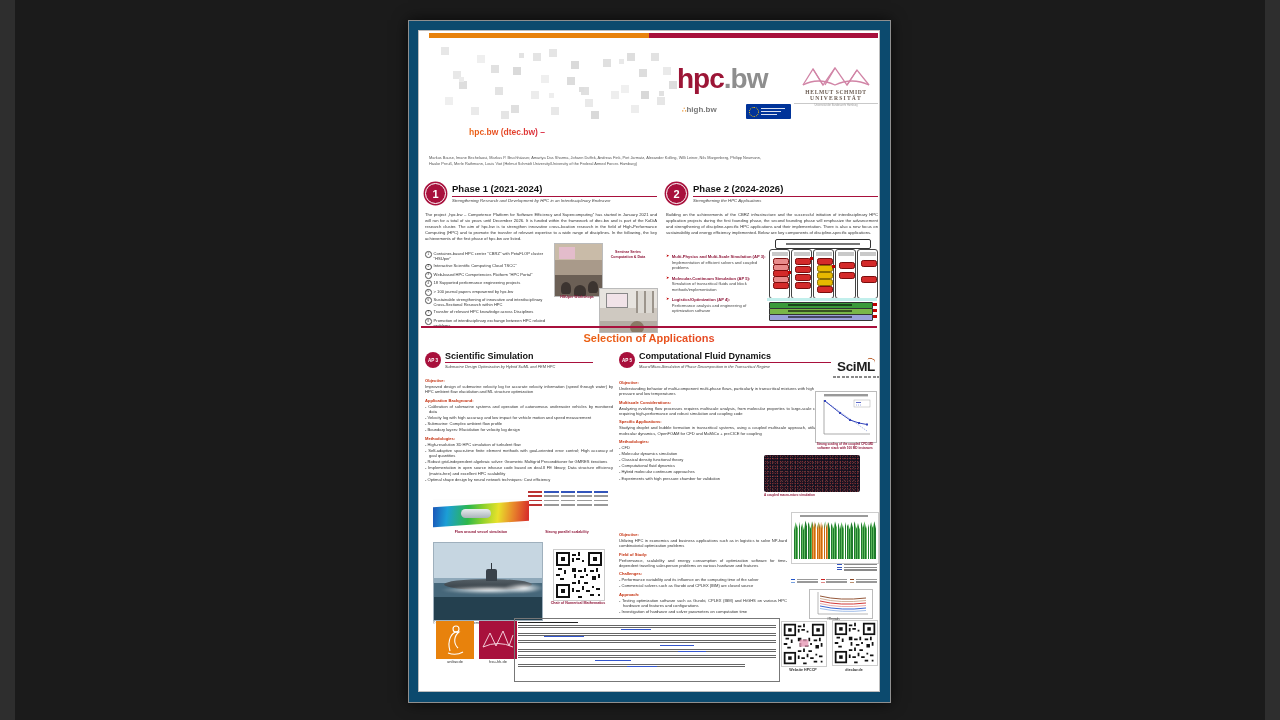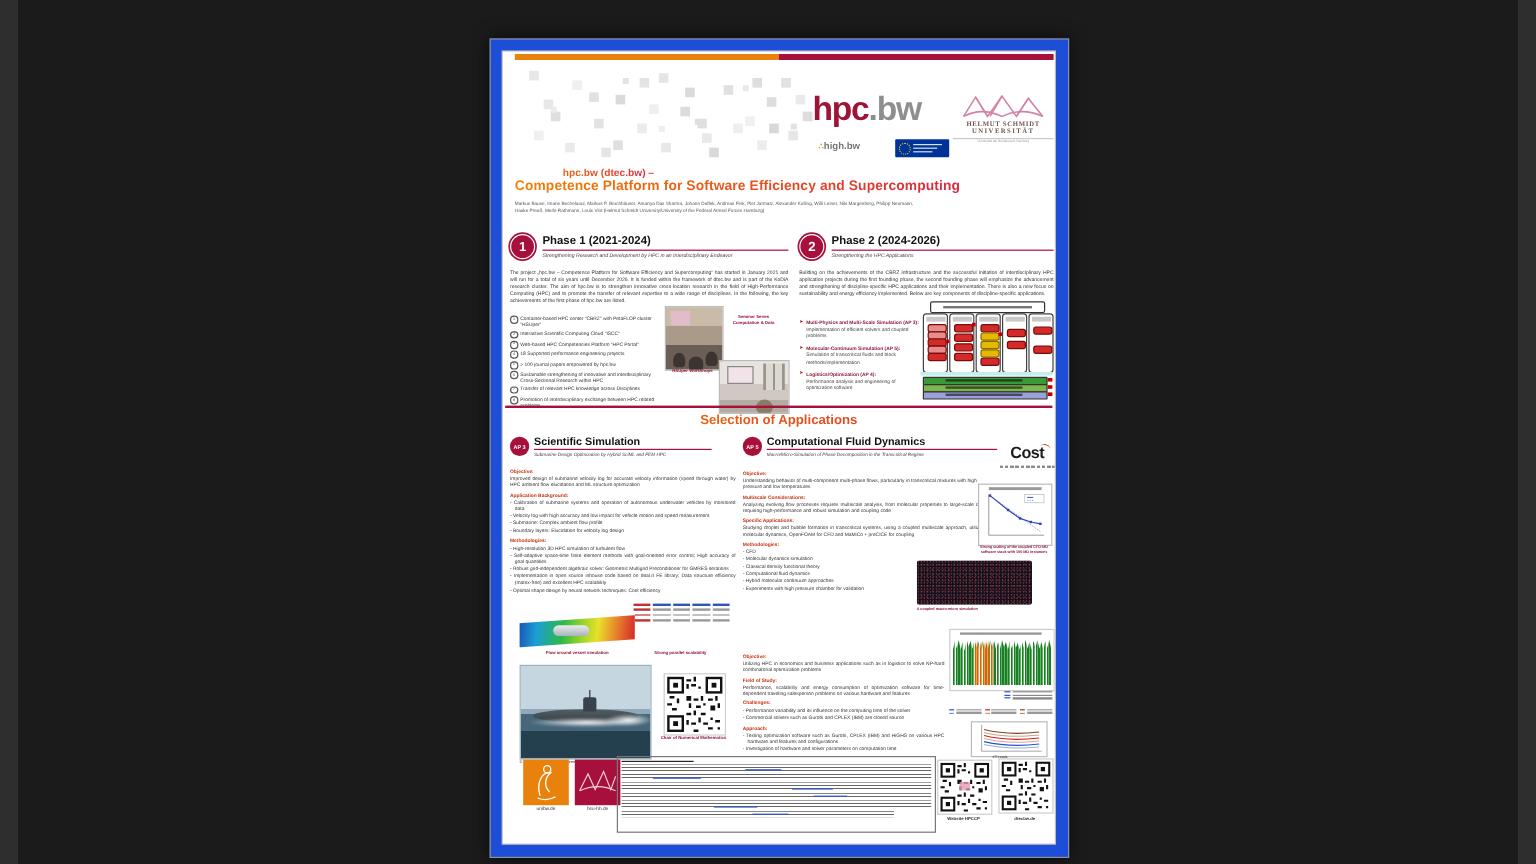--- a/index.html
+++ b/index.html
@@ -1,20 +1,20 @@
 <!DOCTYPE html>
 <html><head>
 <meta charset="utf-8">
 <style>
   html,body{margin:0;padding:0;}
   body{width:1280px;height:720px;background:#1b1b1b;position:relative;overflow:hidden;
        font-family:"Liberation Sans",sans-serif;}
   .edge-strip{position:absolute;top:0;width:15px;height:720px;background:#2e2e2e;}
   .edge-strip.left{left:0;} .edge-strip.right{right:0;}
-  .frame{position:absolute;left:408px;top:32px;width:481px;height:681px;background:#1d4ed8;
+  .frame{position:absolute;left:408px;top:20px;width:481px;height:681px;background:#0c4a6e;
          border:1px solid #8f8f8f;box-shadow:0 0 14px rgba(0,0,0,.7);}
   .poster{position:absolute;left:10px;top:10px;width:460px;height:660px;background:#fff;
           box-shadow:0 0 0 1px #bdbdbd;overflow:hidden;}
 
   
   .bar{position:absolute;top:2px;height:5px;}
   .bar.orange{left:10px;width:220px;background:#e8820c;}
   .bar.red{left:230px;width:229px;background:#a8103c;}
   .sq{position:absolute;left:22px;top:16px;width:8px;height:8px;background:#e7e7e7;box-shadow:
     18px 34px #dedede,36px 8px #efefef,54px 40px #e3e3e3,72px 20px #dadada,90px 44px #ececec,
@@ -228,21 +228,20 @@
         <path d="M2 20 Q17 12 34 20 Q51 12 68 20"></path>
         <path d="M12 4 L22 20 M34 3 L24 20 M46 20 L56 5"></path>
       </g>
     </svg>
     <div class="t1">HELMUT SCHMIDT</div>
     <div class="t2">UNIVERSITÄT</div>
     <div class="t3">Universität der Bundeswehr Hamburg</div>
   </div>
 
   <div class="title1 gradtxt">hpc.bw (dtec.bw) –</div>
-  <div class="title2 gradtxt">Competence Platform for Software Efficiency and Supercomputing</div>
   <div class="authors">
     <span style="display:block">Markus Bause, Imane Bechelaoui, Markus P. Bruchhäuser, Amartya Das Sharma, Johann Duffek, Andreas Fink, Piet Jarmatz, Alexander Kolling, Willi Leiner, Nils Margenberg, Philipp Neumann,</span>
     <span style="display:block">Hauke Preuß, Merle Rathmann, Louis Viot (Helmut Schmidt University/University of the Federal Armed Forces Hamburg)</span>
   </div>
 
   <div class="ph-head p1">
     <div class="num-badge">1</div>
     <div class="ph-title">Phase 1 (2021-2024)</div>
     <div class="ph-sub">Strengthening Research and Development by HPC in an Interdisciplinary Endeavor</div>
   </div>
@@ -446,21 +445,21 @@
         </svg>
       </div>
   <div class="cap" style="left:130px;top:570px;width:58px;">Chair of Numerical Mathematics</div>
 
   <div class="app-head" style="left:200px;top:320px;width:212px;">
     <div class="ap-badge">AP 5</div>
     <div class="app-title">Computational Fluid Dynamics</div>
     <div class="app-sub">Macro/Micro-Simulation of Phase Decomposition in the Transcritical Regime</div>
   </div>
   <div class="mast">
-    <span class="m">Cost</span>
+    <span class="m">SciML</span>
     <span class="tail"></span>
     <div class="sub"></div>
   </div>
   <div class="col-text" style="left:200px;top:346px;width:252px;">
     <div class="lab">Objective:</div>
     <div style="width:195px;">Understanding behavior of multi-component multi-phase flows, particularly in transcritical mixtures with high pressure and low temperatures</div>
     <div class="lab">Multiscale Considerations:</div>
     <div>Analyzing evolving flow processes requires multiscale analysis, from molecular properties to large-scale continuum flow field simulation, requiring high-performance and robust simulation and coupling code</div>
     <div class="lab">Specific Applications:</div>
     <div>Studying droplet and bubble formation in transcritical systems, using a coupled multiscale approach, utilizing ls1 mardyn + AutoPas for molecular dynamics, OpenFOAM for CFD and MaMiCo + preCICE for coupling</div>

